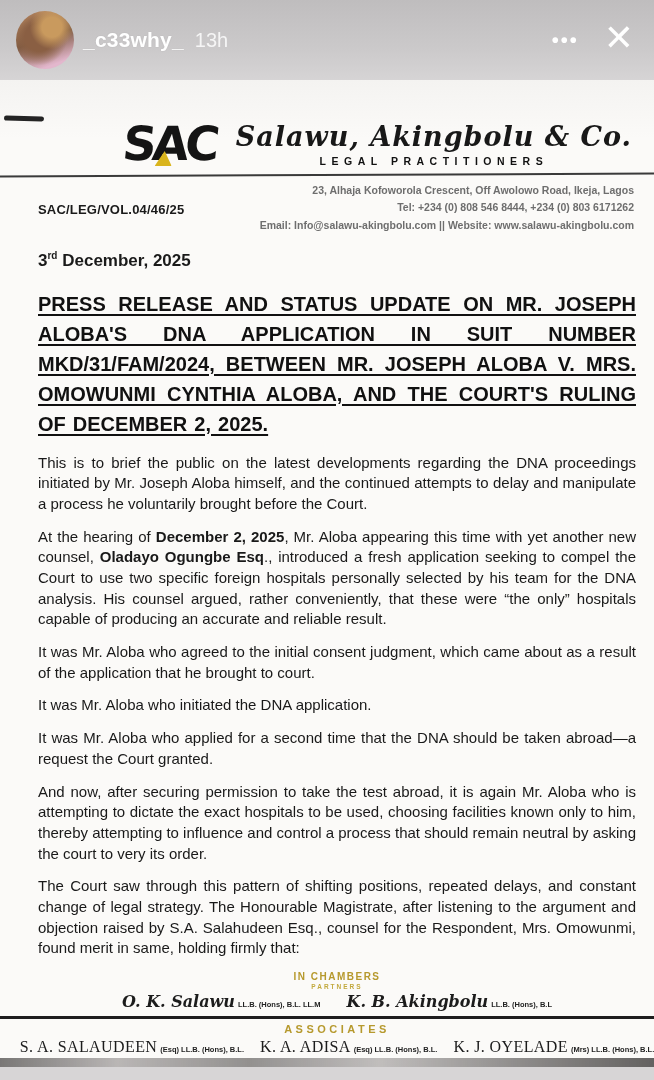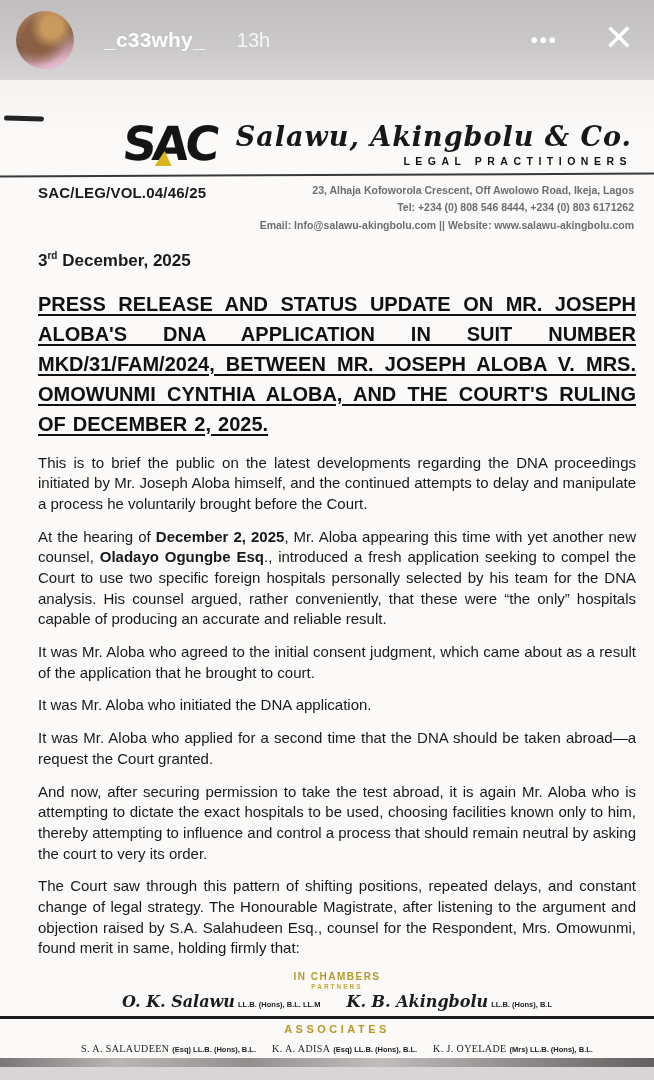--- a/index.html
+++ b/index.html
@@ -11,21 +11,21 @@
     position: relative;
   }
 
   
   .story-header {
     height: 80px;
     background: linear-gradient(180deg, #bfbdbe 0%, #cbc9ca 60%, #d6d4d5 100%);
     display: flex;
     align-items: center;
     padding: 0 18px 0 16px;
-    gap: 30px;
+    gap: 9px;
   }
   .avatar {
     width: 58px; height: 58px;
     border-radius: 50%;
     background:
       radial-gradient(circle at 62% 28%, #c99a5e 0 18%, rgba(0,0,0,0) 40%),
       radial-gradient(circle at 40% 45%, #8a5f43 0 30%, rgba(0,0,0,0) 60%),
       linear-gradient(160deg, #b98a63 15%, #7d5a42 48%, #e3b7cd 85%);
     flex: 0 0 auto;
     cursor: pointer;
@@ -98,21 +98,21 @@
     line-height: 1;
     padding-right: 6px;
   }
   .logo-triangle {
     position: absolute;
     left: 34px; bottom: 1px;
     width: 17px; height: 15px;
     background: #d9b41c;
     clip-path: polygon(50% 0, 100% 100%, 0 100%);
   }
-  .lh-names { text-align: right; }
+  .lh-names { text-align: center; }
   .firm-name {
     font-family: "DejaVu Serif", serif;
     font-style: italic;
     font-weight: 700;
     font-size: 27px;
     color: #181818;
     letter-spacing: 1px;
     white-space: nowrap;
   }
   .tagline {
@@ -127,22 +127,22 @@
     height: 2px;
     background: #3a3a3a;
     transform: rotate(-0.25deg);
   }
   .lh-bottom {
     display: flex;
     justify-content: space-between;
     align-items: flex-start;
   }
   .ref-no {
-    margin-top: 2px;
-    font-size: 15px;
+    margin-top: 20px;
+    font-size: 13px;
     font-weight: 700;
     letter-spacing: .2px;
     white-space: nowrap;
   }
   .address-block {
     text-align: right;
     font-size: 10.5px;
     font-weight: 700;
     color: #6e6e6e;
     line-height: 1.65;
@@ -226,21 +226,21 @@
   .assoc-row {
     display: flex;
     justify-content: center;
     align-items: baseline;
     gap: 16px;
     margin-top: 3px;
     white-space: nowrap;
   }
   .assoc-name {
     font-family: "Liberation Serif", serif;
-    font-size: 10px;
+    font-size: 16px;
     letter-spacing: .4px;
     color: #1c1c1c;
   }
 
   
   .scan-edge {
     position: absolute;
     left: 0; right: 0;
     top: 1058px;
     height: 9px;

